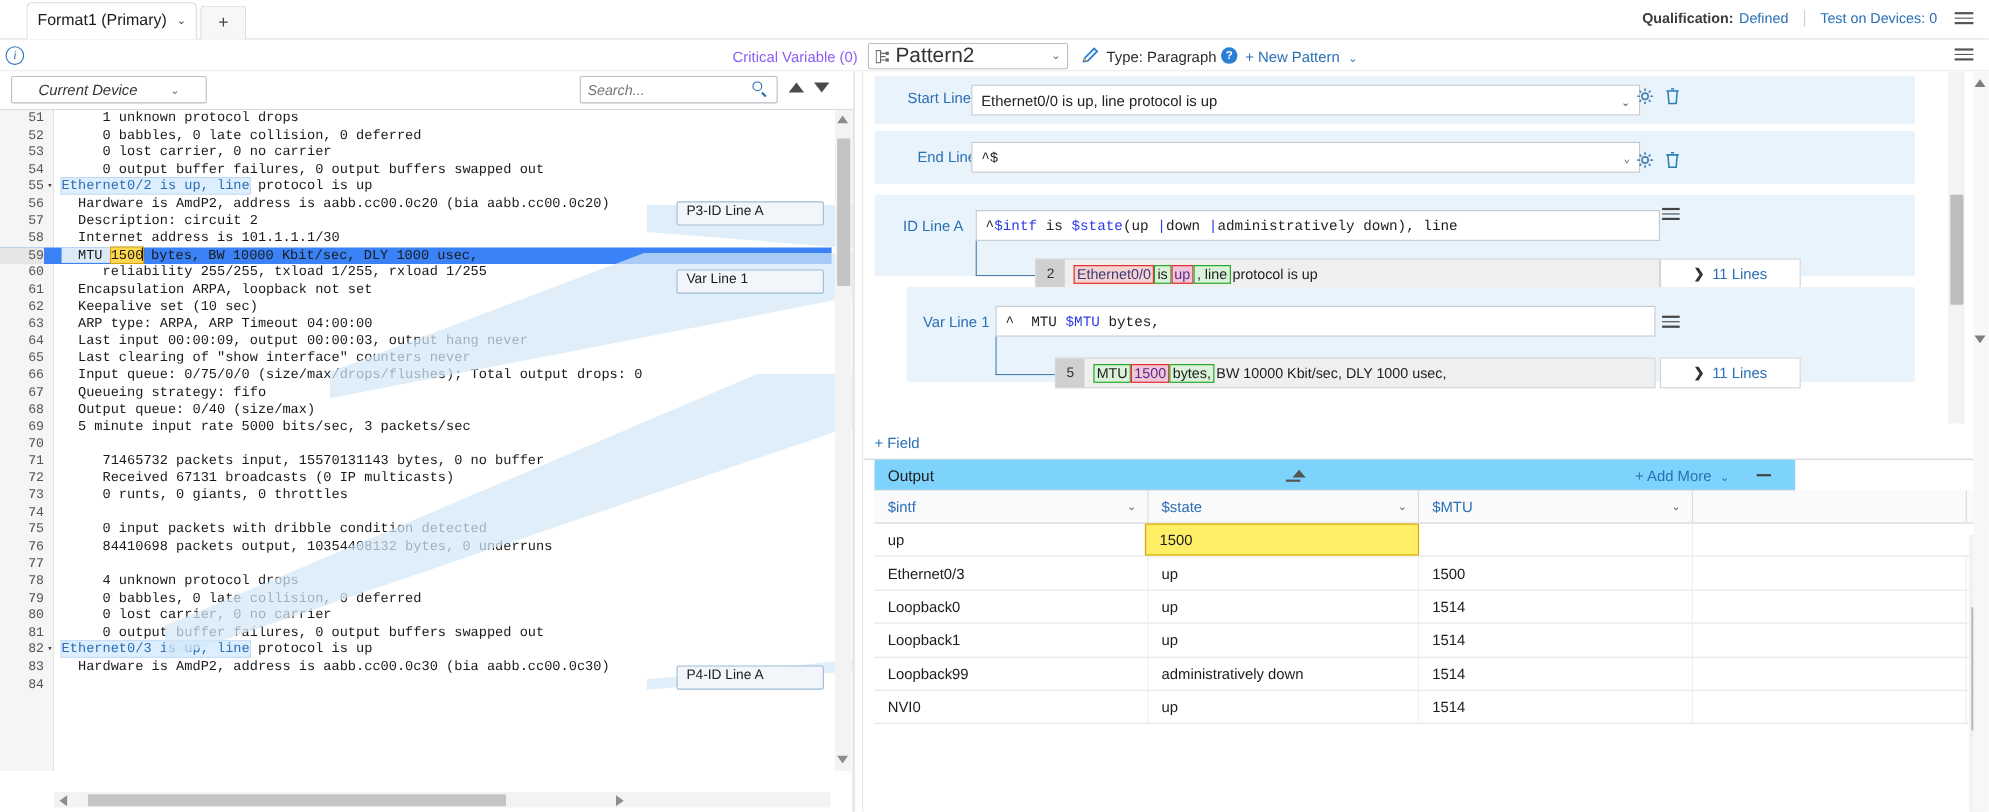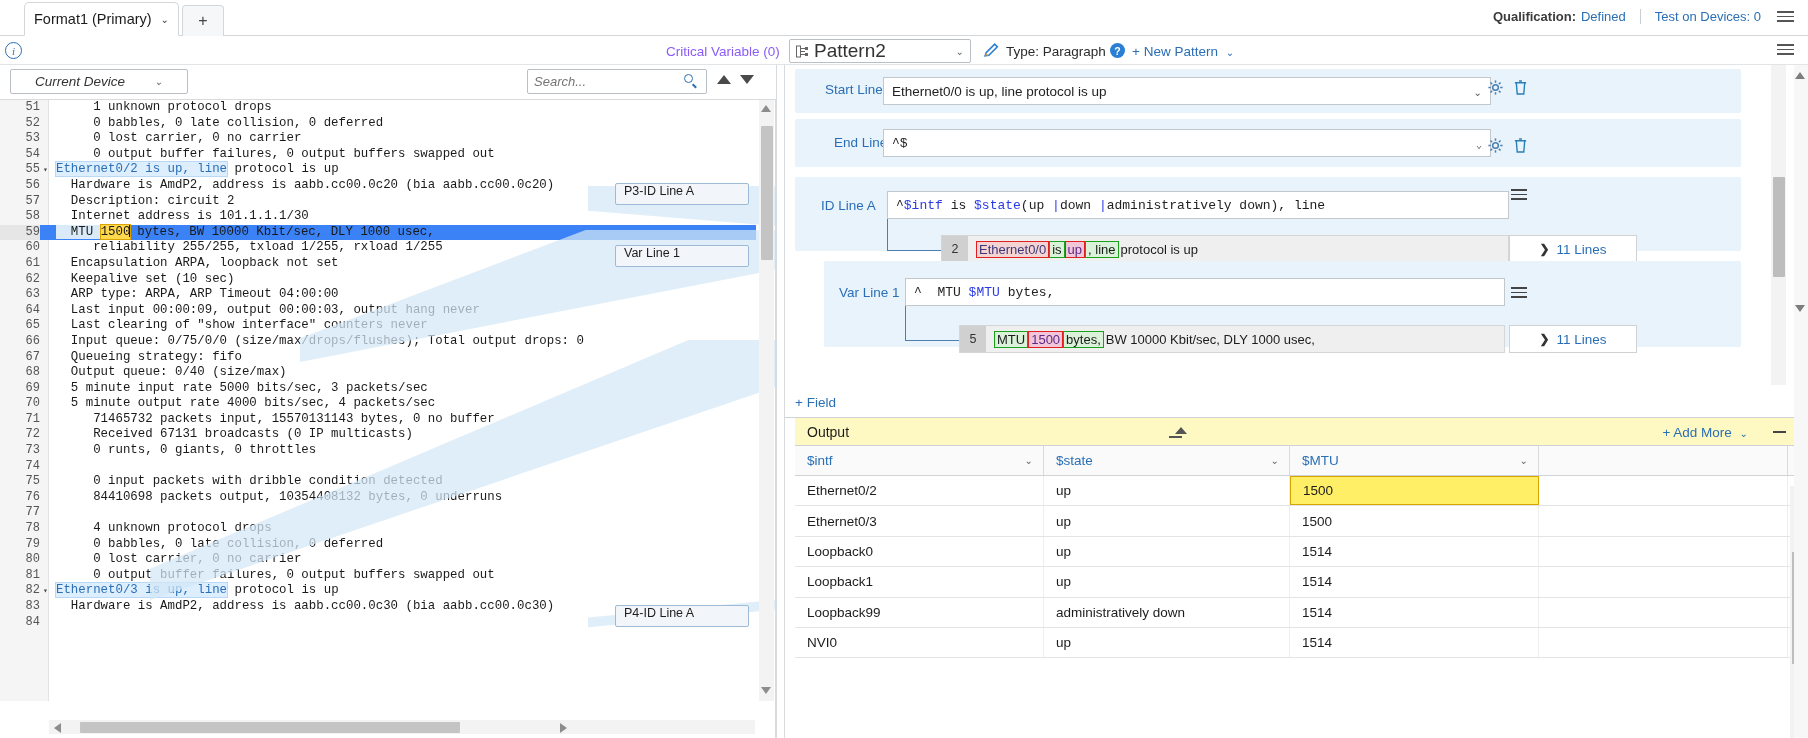--- a/index.html
+++ b/index.html
@@ -170,21 +170,21 @@
   .connector { position:absolute; border-left:1.4px solid #4a7fb0; border-bottom:1.4px solid #4a7fb0; }
 
   .addfield { position:absolute; left:10px; top:330px; color:#2a6fb5; font-size:13.5px; }
 
   .pat-vtrack { position:absolute; right:4px; top:0px; width:15px; height:320px; background:#f3f3f3; }
   .pat-vthumb { position:absolute; right:5px; top:112px; width:12px; height:100px; background:#bdbdbd; border-radius:1px; }
 
   
   .output-sec { position:absolute; left:0; top:352px; width:1023px; height:321px; background:#fff;
     border-top:1px solid #cfd3d6; }
-  .output-hdr { position:absolute; left:10px; top:0; width:1013px; height:28px; background:#fef9c3;
+  .output-hdr { position:absolute; left:10px; top:0; width:837px; height:28px; background:#7dd3fc;
     border-bottom:1px solid #cfd3d6; display:flex; align-items:center; }
   .output-hdr .ttl { margin-left:12px; font-size:14px; color:#1c1c1c; }
   .collapse-tri { position:absolute; left:380px; top:9px; width:0;height:0;
     border-left:6px solid transparent;border-right:6px solid transparent;border-bottom:7px solid #555; }
   .collapse-bar { position:absolute; left:374px; top:18px; width:13px; height:2px; background:#555; }
   .addmore { position:absolute; right:60px; top:7px; color:#2a6fb5; font-size:13.5px; }
   .minus { position:absolute; right:22px; top:13px; width:13px; height:1.8px; background:#444; }
 
   .tbl { position:absolute; left:10px; top:28px; width:1013px; }
   .tr { display:flex; height:30.4px; border-bottom:1px solid #e2e4e6; }
@@ -293,21 +293,21 @@
           <div class="cl"><span class="num">60</span><span class="txt">     reliability 255/255, txload 1/255, rxload 1/255</span></div>
           <div class="cl"><span class="num">61</span><span class="txt">  Encapsulation ARPA, loopback not set</span></div>
           <div class="cl"><span class="num">62</span><span class="txt">  Keepalive set (10 sec)</span></div>
           <div class="cl"><span class="num">63</span><span class="txt">  ARP type: ARPA, ARP Timeout 04:00:00</span></div>
           <div class="cl"><span class="num">64</span><span class="txt">  Last input 00:00:09, output 00:00:03, output hang never</span></div>
           <div class="cl"><span class="num">65</span><span class="txt">  Last clearing of "show interface" counters never</span></div>
           <div class="cl"><span class="num">66</span><span class="txt">  Input queue: 0/75/0/0 (size/max/drops/flushes); Total output drops: 0</span></div>
           <div class="cl"><span class="num">67</span><span class="txt">  Queueing strategy: fifo</span></div>
           <div class="cl"><span class="num">68</span><span class="txt">  Output queue: 0/40 (size/max)</span></div>
           <div class="cl"><span class="num">69</span><span class="txt">  5 minute input rate 5000 bits/sec, 3 packets/sec</span></div>
-          <div class="cl"><span class="num">70</span><span class="txt">  5 minute output rate 4000 bits/sec, 4 packets/sec</span></div>
+          <div class="cl"><span class="num">70</span></div>
           <div class="cl"><span class="num">71</span><span class="txt">     71465732 packets input, 15570131143 bytes, 0 no buffer</span></div>
           <div class="cl"><span class="num">72</span><span class="txt">     Received 67131 broadcasts (0 IP multicasts)</span></div>
           <div class="cl"><span class="num">73</span><span class="txt">     0 runts, 0 giants, 0 throttles</span></div>
           <div class="cl"><span class="num">74</span></div>
           <div class="cl"><span class="num">75</span><span class="txt">     0 input packets with dribble condition detected</span></div>
           <div class="cl"><span class="num">76</span><span class="txt">     84410698 packets output, 10354408132 bytes, 0 underruns</span></div>
           <div class="cl"><span class="num">77</span></div>
           <div class="cl"><span class="num">78</span><span class="txt">     4 unknown protocol drops</span></div>
           <div class="cl"><span class="num">79</span><span class="txt">     0 babbles, 0 late collision, 0 deferred</span></div>
           <div class="cl"><span class="num">80</span><span class="txt">     0 lost carrier, 0 no carrier</span></div>
@@ -481,21 +481,20 @@
             <span class="cv">⌄</span>
           </div>
           <div class="th c3">
             <span>$MTU</span>
             <span class="cv">⌄</span>
           </div>
           <div class="th c4"></div>
         </div>
         <div id="output-rows">
             <div class="tr">
-              <div class="td c1">Ethernet0/2</div>
               <div class="td c2">up</div>
               <div class="td c3 hlcell">1500</div>
               <div class="td c4"></div>
             </div>
             <div class="tr">
               <div class="td c1">Ethernet0/3</div>
               <div class="td c2">up</div>
               <div class="td c3">1500</div>
               <div class="td c4"></div>
             </div>

